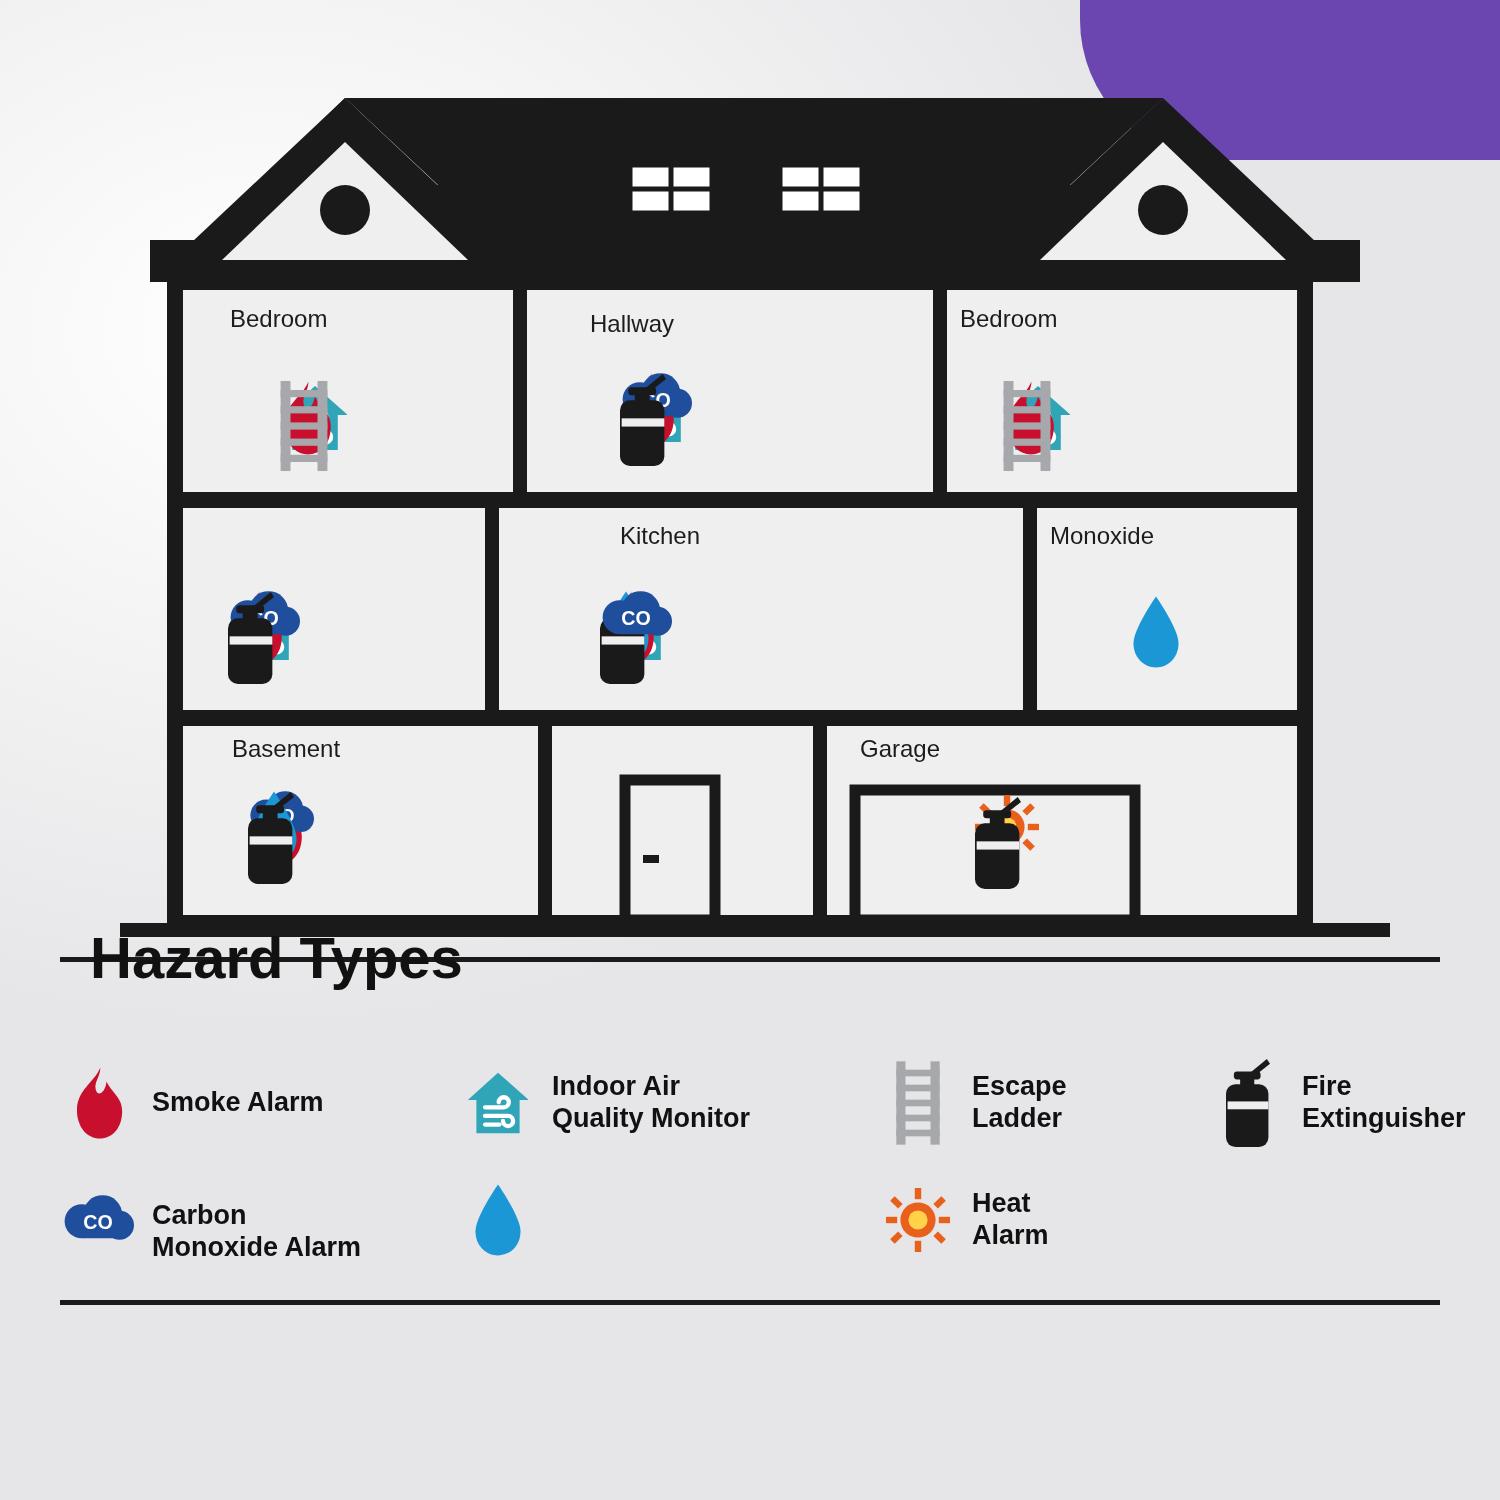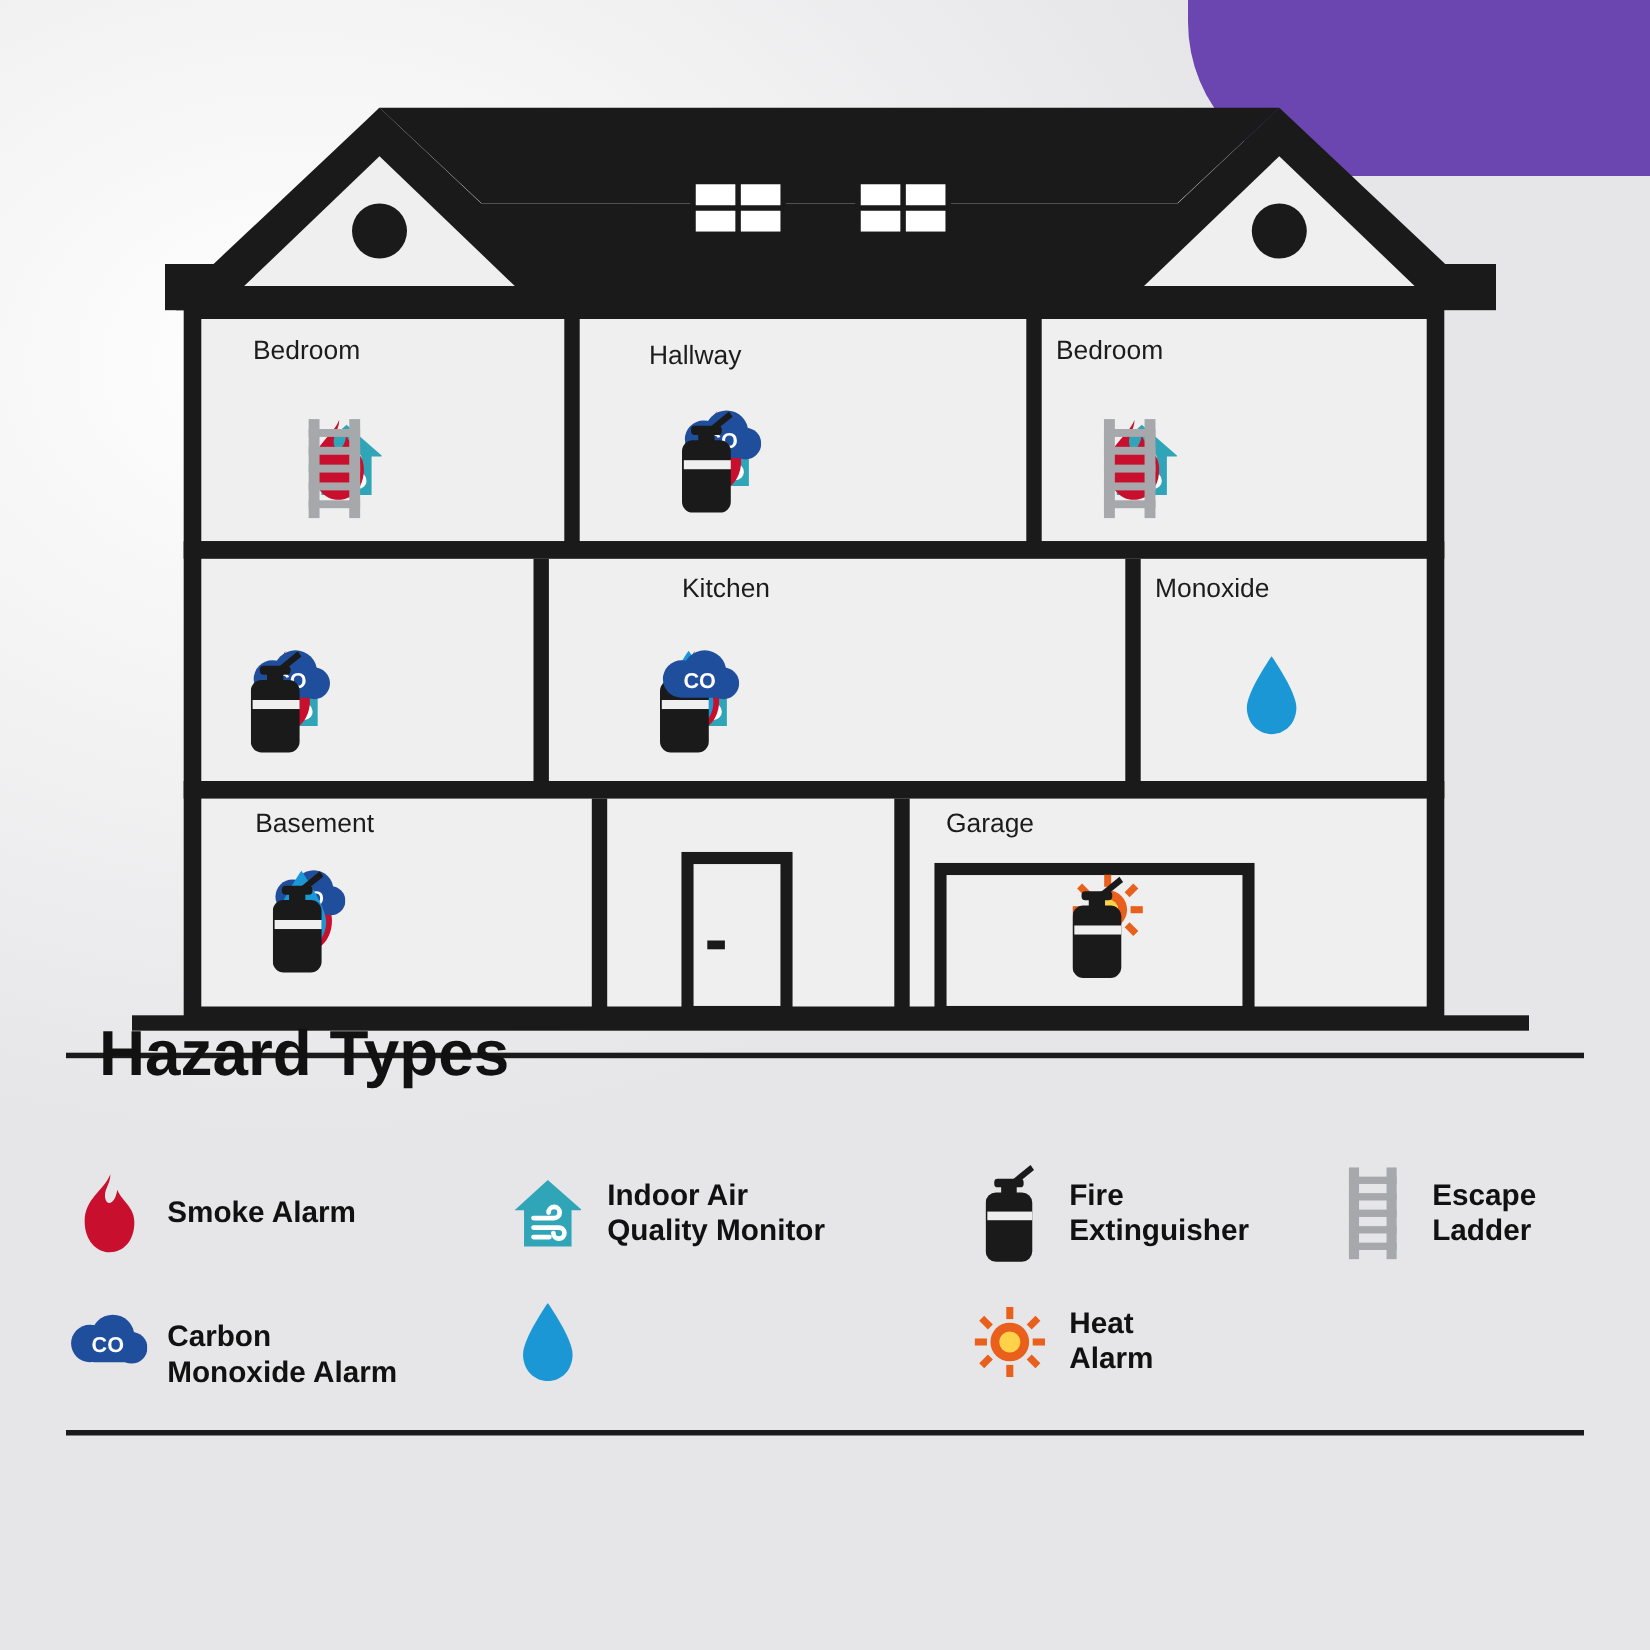--- a/index.html
+++ b/index.html
@@ -382,50 +382,50 @@
             <path d="M32 80 H52"></path>
           </g>
         </svg>
       </span>
       <span class="legend-text" style="white-space:pre-line;">Indoor Air
 Quality Monitor</span>
     </div>
 
     <div class="legend-item">
       <span class="legend-ico">
-        <svg width="44" height="92" viewBox="0 0 56 116">
-          <g fill="#1A1A1A">
-            <path d="M12 34 h30 a12 12 0 0 1 12 12 v56 a12 12 0 0 1 -12 12 h-30 a12 12 0 0 1 -12 -12 v-56 a12 12 0 0 1 12 -12 z"></path>
-            <rect x="18" y="22" width="18" height="16"></rect>
-            <rect x="10" y="18" width="34" height="10" rx="4"></rect>
-            <path d="M30 20 L52 2 L56 8 L36 24 Z"></path>
-            <rect x="2" y="56" width="52" height="10" fill="#efeff0"></rect>
-          </g>
-        </svg>
-      </span>
-      <span class="legend-text" style="white-space:pre-line;">Fire
-Extinguisher</span>
-    </div>
-
-    <div class="legend-item">
-      <span class="legend-ico">
         <svg width="50" height="88" viewBox="0 0 60 100">
           <g fill="#A6A8AB">
             <rect x="4" y="0" width="11" height="100"></rect>
             <rect x="45" y="0" width="11" height="100"></rect>
             <rect x="4" y="10" width="52" height="8"></rect>
             <rect x="4" y="28" width="52" height="8"></rect>
             <rect x="4" y="46" width="52" height="8"></rect>
             <rect x="4" y="64" width="52" height="8"></rect>
             <rect x="4" y="82" width="52" height="8"></rect>
           </g>
         </svg>
       </span>
       <span class="legend-text" style="white-space:pre-line;">Escape
 Ladder</span>
+    </div>
+
+    <div class="legend-item">
+      <span class="legend-ico">
+        <svg width="44" height="92" viewBox="0 0 56 116">
+          <g fill="#1A1A1A">
+            <path d="M12 34 h30 a12 12 0 0 1 12 12 v56 a12 12 0 0 1 -12 12 h-30 a12 12 0 0 1 -12 -12 v-56 a12 12 0 0 1 12 -12 z"></path>
+            <rect x="18" y="22" width="18" height="16"></rect>
+            <rect x="10" y="18" width="34" height="10" rx="4"></rect>
+            <path d="M30 20 L52 2 L56 8 L36 24 Z"></path>
+            <rect x="2" y="56" width="52" height="10" fill="#efeff0"></rect>
+          </g>
+        </svg>
+      </span>
+      <span class="legend-text" style="white-space:pre-line;">Fire
+Extinguisher</span>
     </div>
 
     <div class="legend-item">
       <span class="legend-ico">
         <svg width="78" height="56" viewBox="0 0 110 76">
           <g fill="#1F4E9C">
             <circle cx="30" cy="40" r="26"></circle>
             <circle cx="62" cy="30" r="30"></circle>
             <circle cx="88" cy="46" r="22"></circle>
             <rect x="18" y="30" width="78" height="36" rx="18"></rect>

